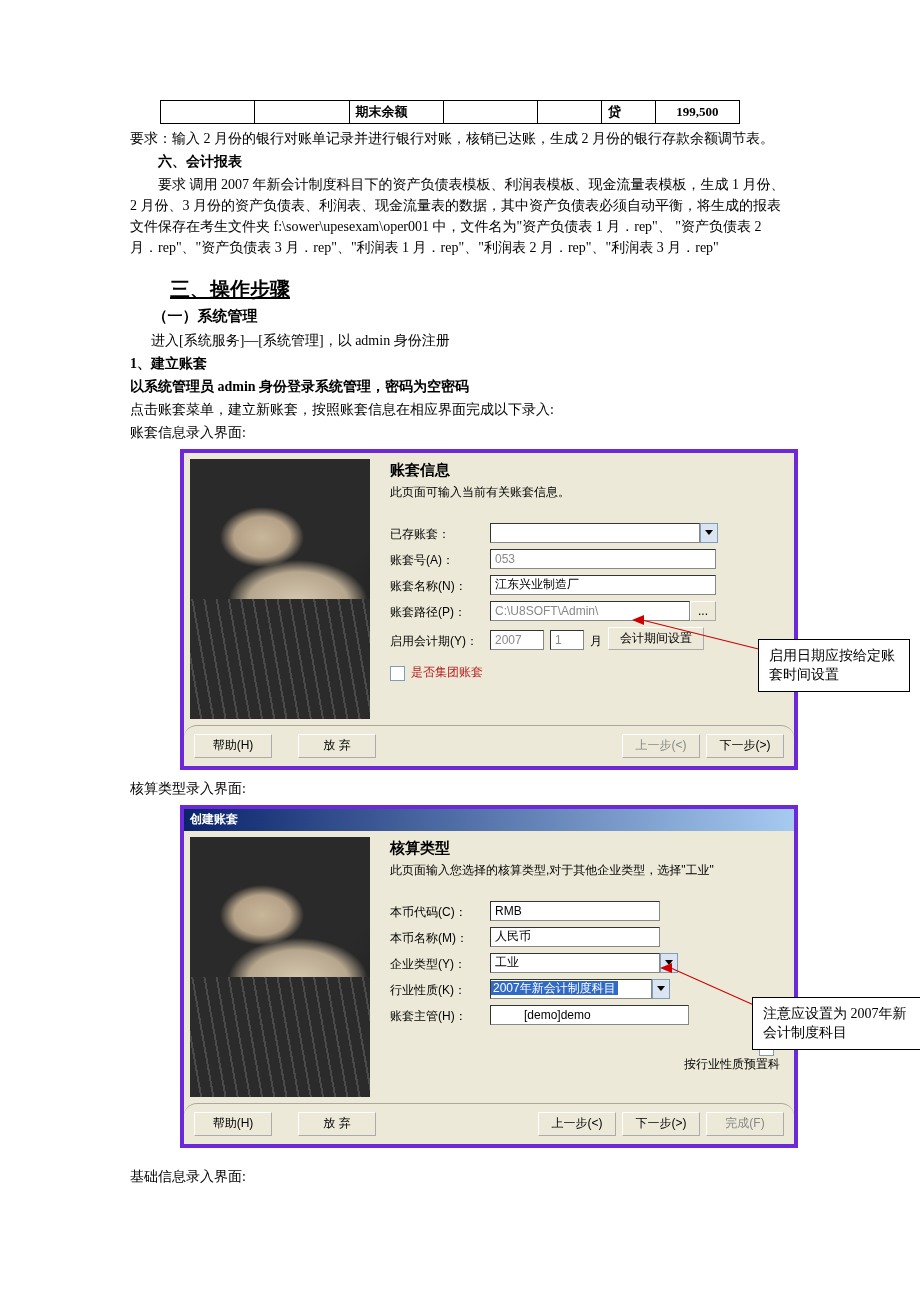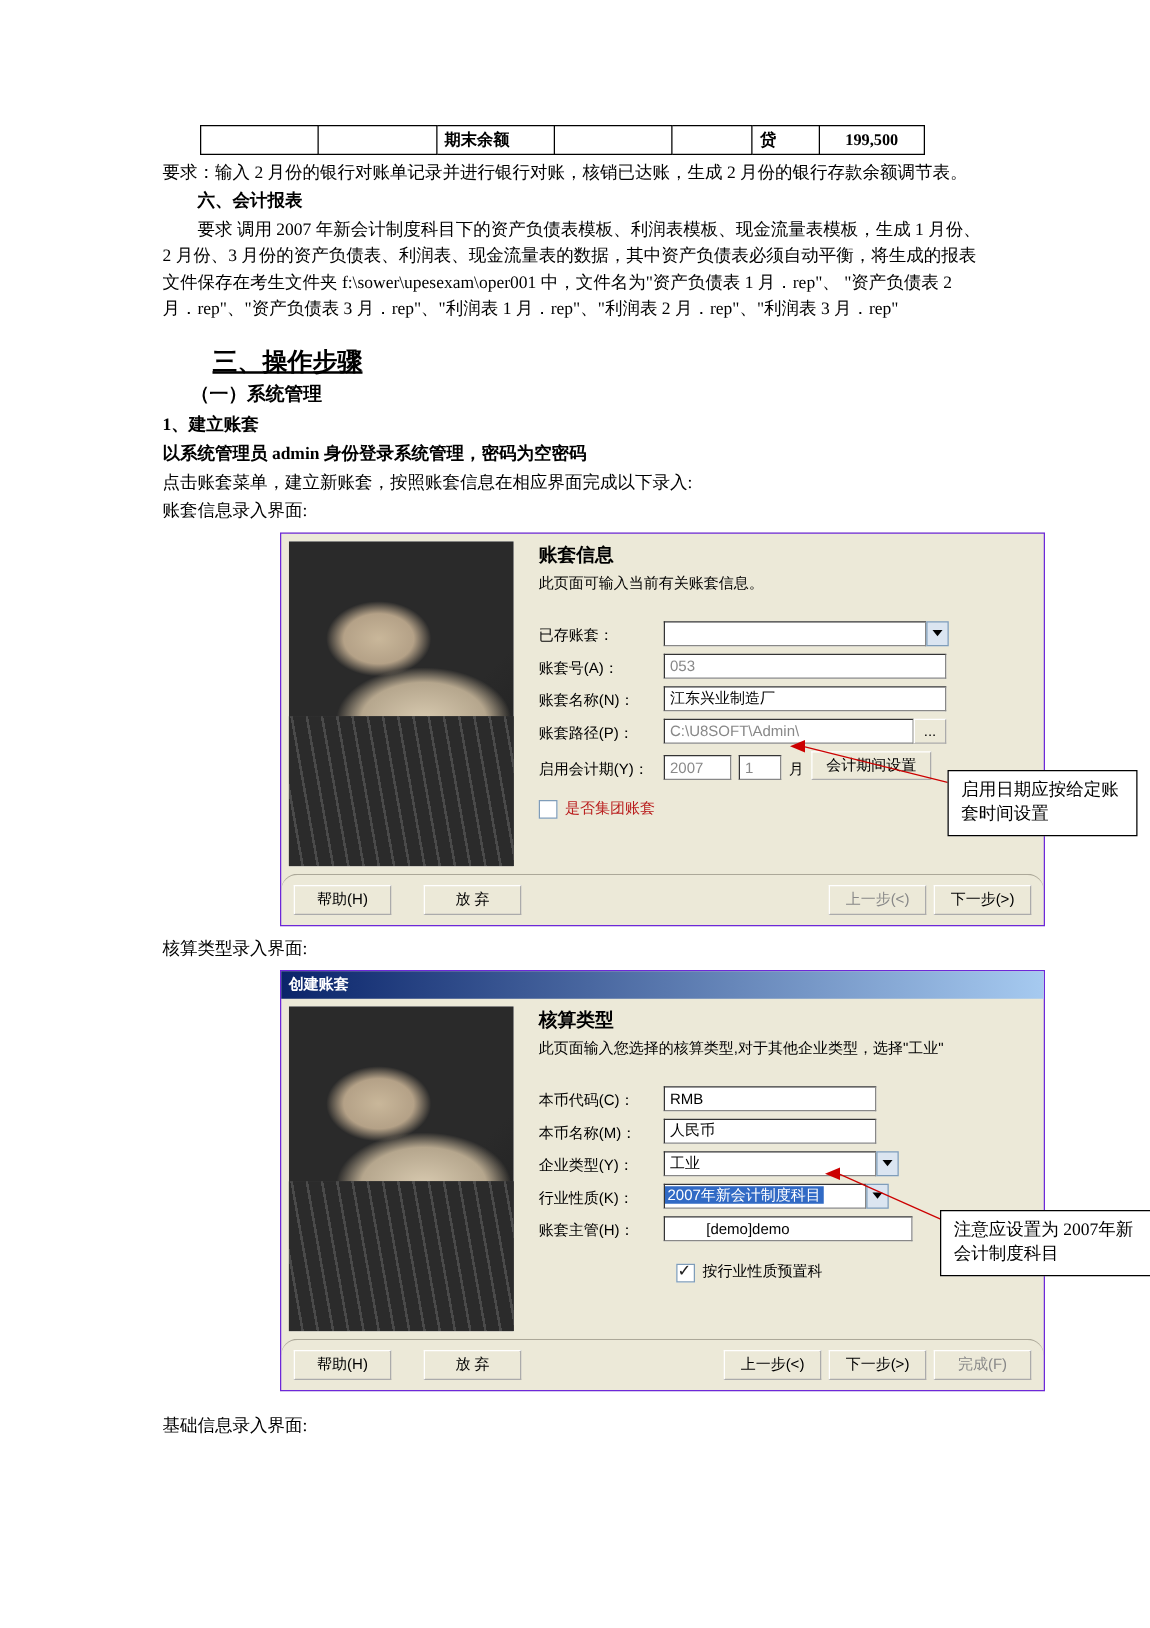--- a/index.html
+++ b/index.html
@@ -52,25 +52,24 @@
     text-indent: 1.5em;
   }
   .wizard-wrap {
     position: relative;
     margin: 6px 0 8px 50px;
   }
   
   .dialog {
     width: 610px;
     background: #ece9d8;
-    border: 1px solid #6d28d9;
+    border: 4px solid #6d28d9;
     font-family: "SimSun","Microsoft YaHei",sans-serif;
     font-size: 12px;
     position: relative;
-    margin-left: 44px;
   }
   .titlebar {
     height: 18px;
     background: linear-gradient(to right,#0a246a,#a6caf0);
     color: #fff;
     font-weight: bold;
     font-size: 12px;
     padding: 2px 6px;
   }
   .dlg-body {
@@ -227,20 +226,21 @@
     </tr>
   </tbody>
     </table>
 
   <p class="para">要求：输入 2 月份的银行对账单记录并进行银行对账，核销已达账，生成 2 月份的银行存款余额调节表。</p>
   <p class="para bold indent">六、会计报表</p>
   <p class="para" style="text-indent:2em;">要求 调用 2007 年新会计制度科目下的资产负债表模板、利润表模板、现金流量表模板，生成 1 月份、2 月份、3 月份的资产负债表、利润表、现金流量表的数据，其中资产负债表必须自动平衡，将生成的报表文件保存在考生文件夹 f:\sower\upesexam\oper001 中，文件名为"资产负债表 1 月．rep"、 "资产负债表 2 月．rep"、"资产负债表 3 月．rep"、"利润表 1 月．rep"、"利润表 2 月．rep"、"利润表 3 月．rep"</p>
 
   <h3 class="section">三、操作步骤</h3>
   <p class="para sub">（一）系统管理</p>
+  <p class="para indent1">进入[系统服务]—[系统管理]，以 admin 身份注册</p>
   <p class="para bold">1、建立账套</p>
   <p class="para bold">以系统管理员 admin 身份登录系统管理，密码为空密码</p>
   <p class="para">点击账套菜单，建立新账套，按照账套信息在相应界面完成以下录入:</p>
   <p class="para">账套信息录入界面:</p>
 
   <div class="wizard-wrap">
     <div class="dialog">
       <div class="dlg-body">
         <div class="dlg-left"></div>
         <div class="dlg-right">
@@ -326,21 +326,21 @@
             <span class="flabel">行业性质(K)：</span>
             <span style="display:inline-flex;">
               <span class="finput" style="width:160px; padding:0;"><span class="sel-highlight">2007年新会计制度科目</span></span>
               <span class="dd"></span>
             </span>
           </div>
           <div class="frow">
             <span class="flabel">账套主管(H)：</span>
             <input class="finput" style="width: 160px; padding-left: 33px;" value="[demo]demo">
           </div>
-          <div class="frow" style="margin-top:16px; margin-left:110px;">
+          <div class="frow" style="margin-top:16px; margin-left:110px;flex-direction:column;">
             <span class="checkbox checked"></span>
             <span>按行业性质预置科</span>
           </div>
         </div>
       </div>
       <div class="btn-row">
         <button class="wbtn">帮助(H)</button>
         <span style="width:14px"></span>
         <button class="wbtn">放 弃</button>
         <span class="spacer"></span>

